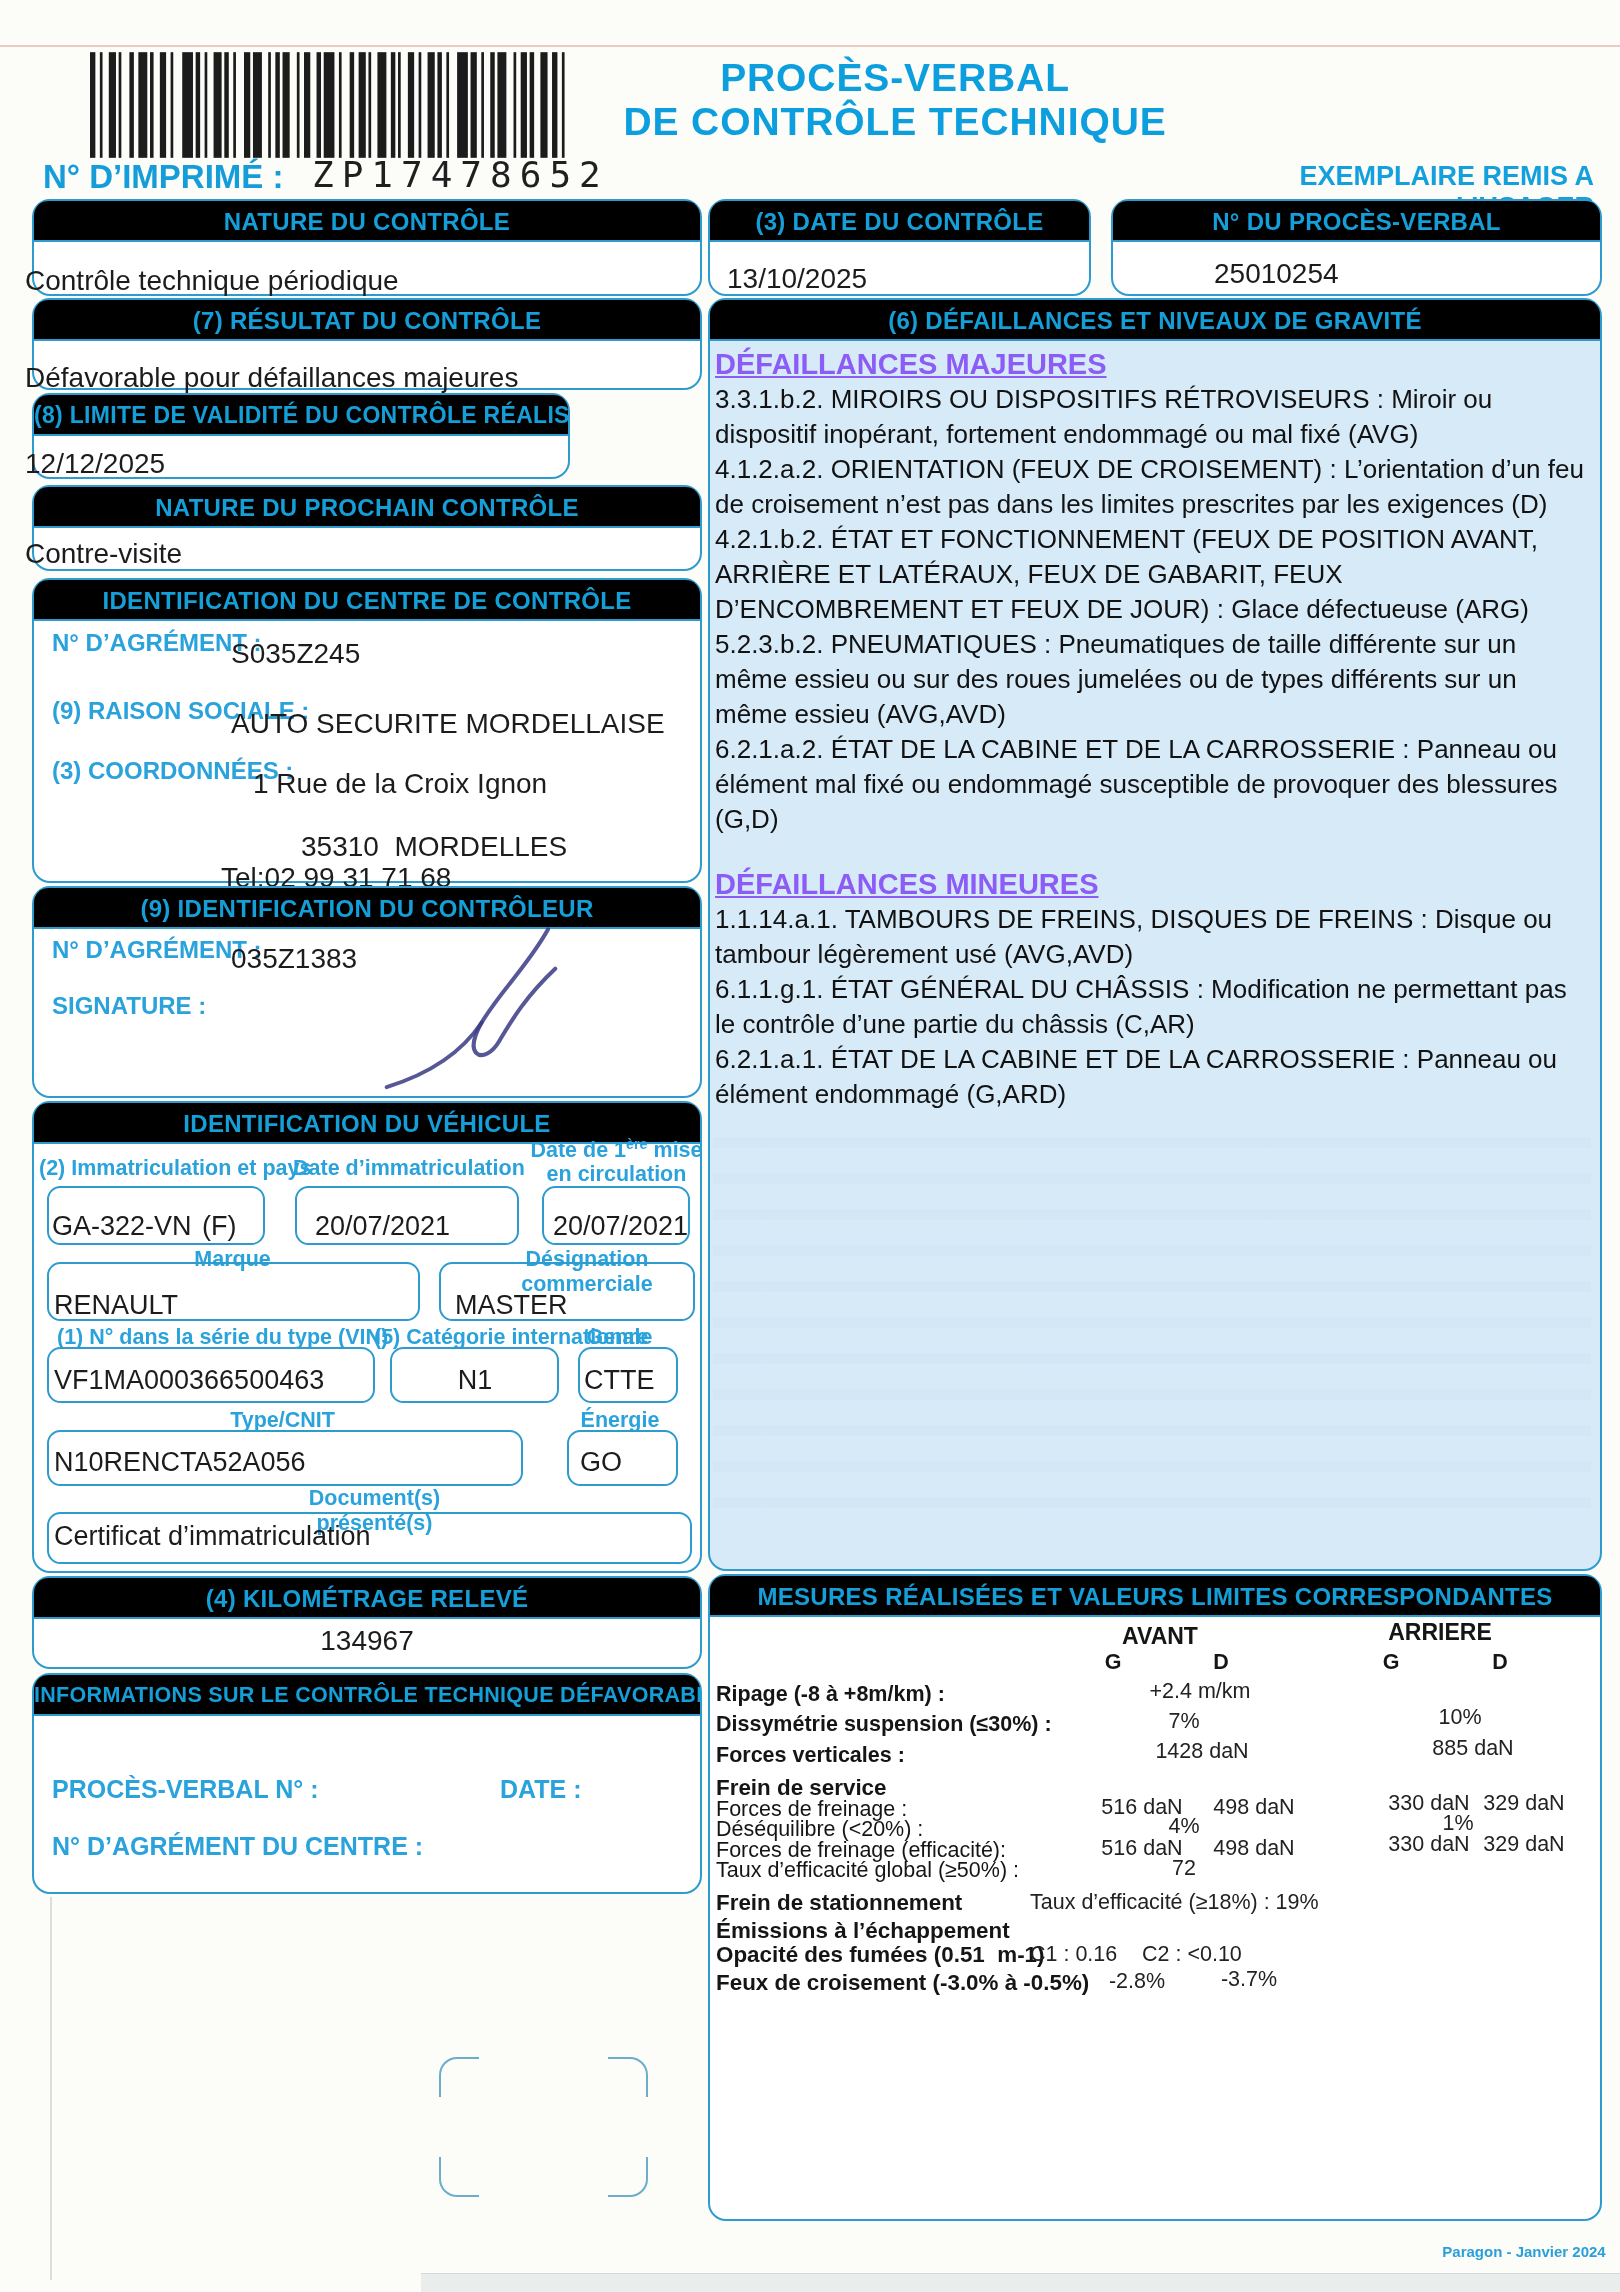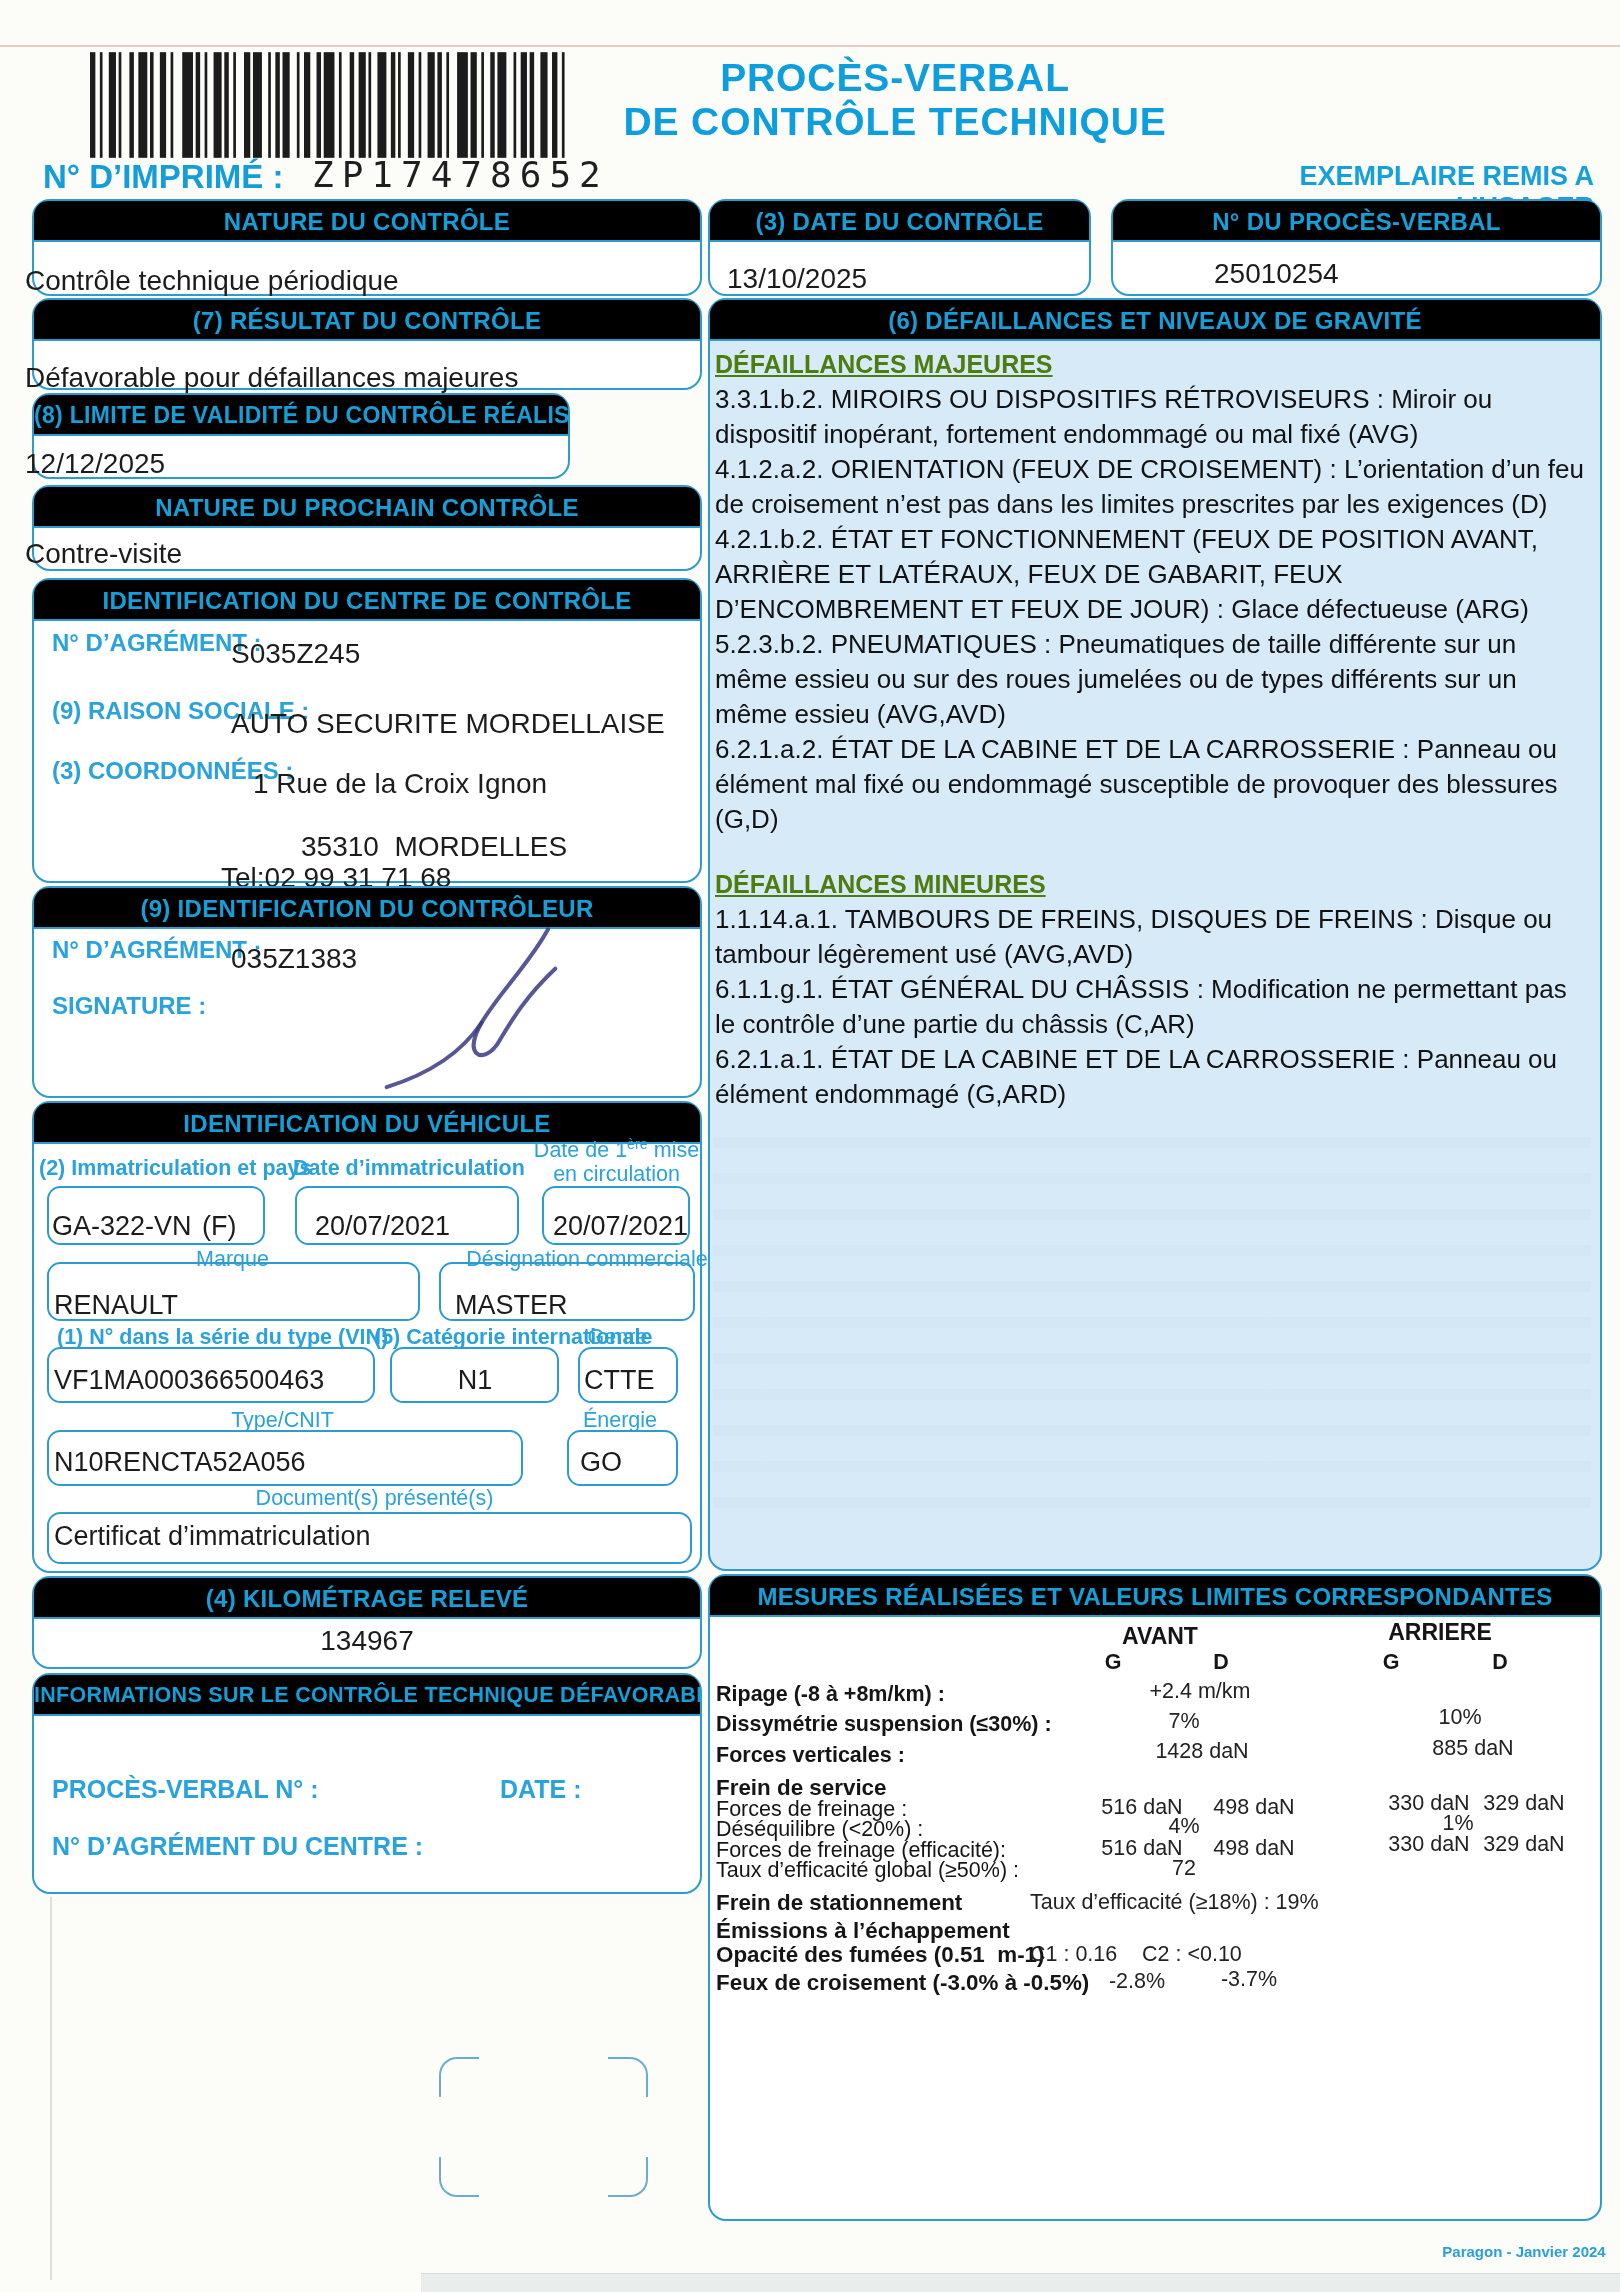--- a/index.html
+++ b/index.html
@@ -7,27 +7,27 @@
         font-family:"Liberation Sans",sans-serif;overflow:hidden;}
   .abs{position:absolute;}
   .box{position:absolute;border:2.7px solid #2e9bcf;border-radius:18px;background:#fff;box-sizing:border-box;overflow:visible;}
   .box.blue{background:#d7eaf8;}
   .bhead{height:39px;background:#000000;border-bottom:2.7px solid #2e9bcf;border-radius:14.3px 14.3px 0 0;
          color:#149fd8;font-weight:bold;font-size:24px;line-height:41px;text-align:center;
          letter-spacing:0.3px;overflow:hidden;white-space:nowrap;}
   .val{position:absolute;color:#1c1c1c;font-size:28px;white-space:pre;}
   .blab{position:absolute;color:#2aa2dc;font-weight:bold;font-size:24px;white-space:pre;}
   .vlab{position:absolute;color:#2aa2dc;font-weight:bold;font-size:21.5px;white-space:pre;}
-  .vlabc{position:absolute;color:#2aa2dc;font-weight:normal;font-size:21.5px;text-align:center;}
+  .vlabc{position:absolute;color:#2aa2dc;font-weight:bold;font-size:21.5px;text-align:center;}
   .field{position:absolute;border:2.2px solid #2e9bcf;border-radius:13.4px;box-sizing:border-box;}
   .mlab{position:absolute;color:#151515;font-weight:bold;font-size:21.5px;white-space:pre;}
   .mval{position:absolute;color:#222;font-size:21.5px;white-space:pre;}
   .cen{transform:translateX(-50%);}
   .dbody{position:absolute;left:715px;top:346px;width:879px;color:#121212;}
-  .dtitle{font-weight:bold;text-decoration:underline;font-size:25px;line-height:36px;color:#4d7c0f;}
+  .dtitle{font-weight:bold;text-decoration:underline;font-size:29px;line-height:36px;color:#8b5cf6;}
   .ditem{font-size:26px;line-height:35px;}
   .corner{position:absolute;width:38px;height:38px;border:0 solid rgba(80,160,195,.85);}
   .ghost{position:absolute;left:713px;top:1137px;width:878px;height:376px;opacity:.6;
          background:repeating-linear-gradient(180deg,rgba(110,130,155,.055) 0 10.7px,rgba(110,130,155,0) 10.7px 36px);}
 </style>
 </head>
 <body>
 
 <div class="page">
 

